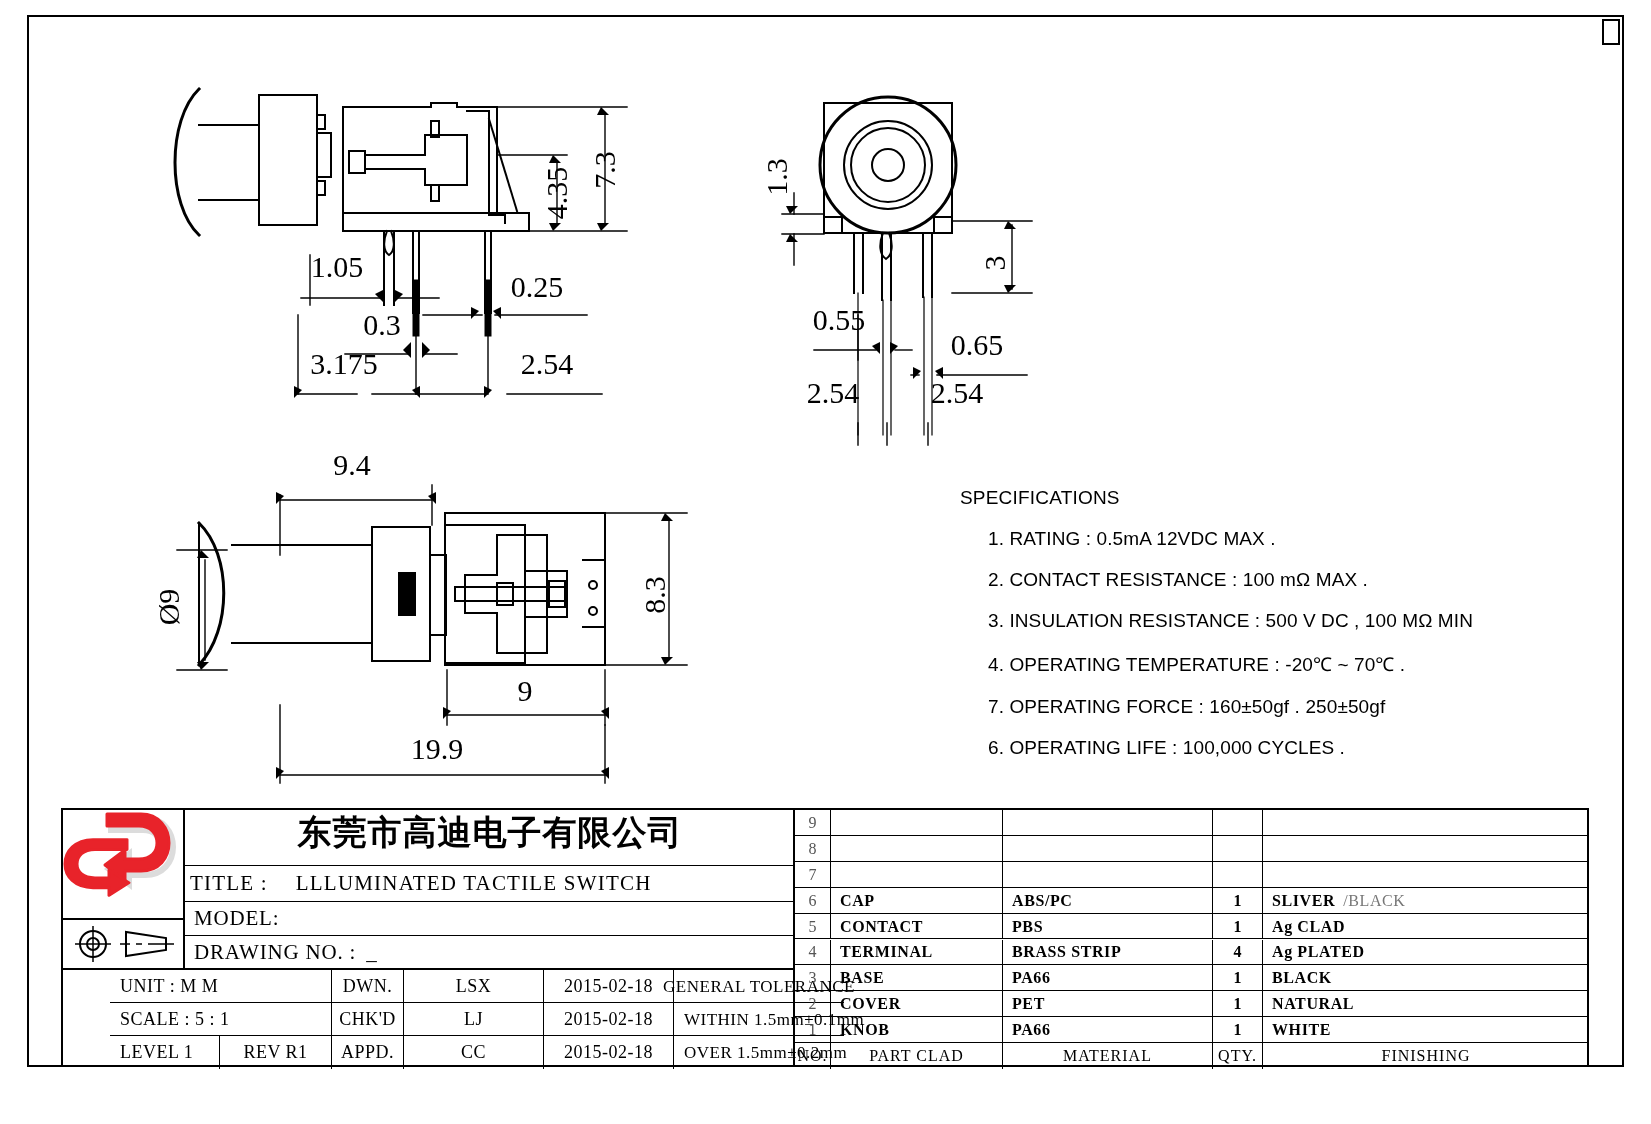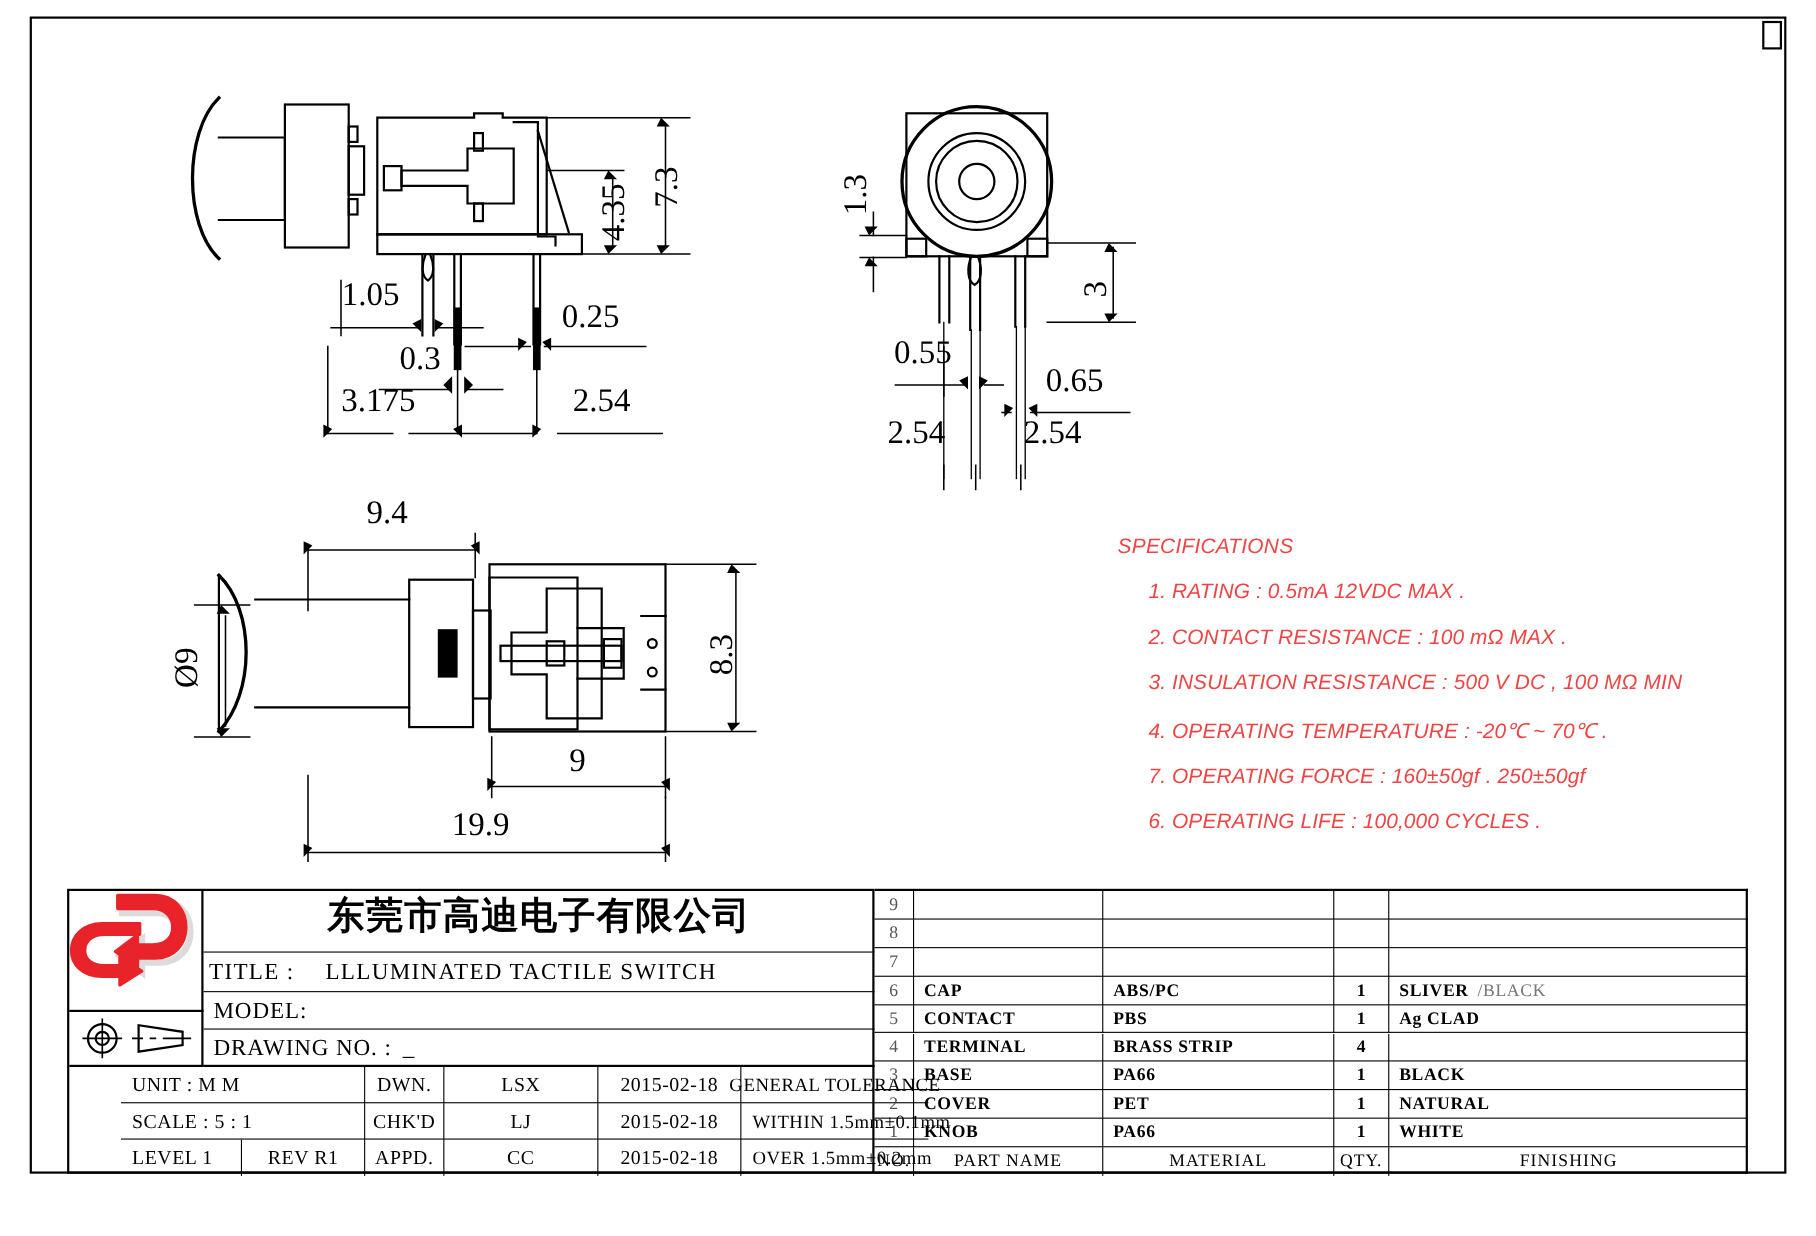--- a/index.html
+++ b/index.html
@@ -48,26 +48,25 @@
     position: absolute;
     left: 27px;
     top: 15px;
     width: 1597px;
     height: 800px;
   }
 
   
   .specs {
     position: absolute;
-    left: 1016px;
+    left: 960px;
     top: 487px;
     width: 520px;
     font-family: "Liberation Sans", sans-serif;
-    color: #ef4444;
-    font-style: italic;
+    color: #000000;
   }
   .specs-title {
     font-size: 19px;
     margin-bottom: 19px;
     letter-spacing: .2px;
   }
   .spec-line {
     font-size: 19px;
     margin-bottom: 19px;
     white-space: nowrap;
@@ -617,20 +616,21 @@
           <div class="bom-c mat">PBS</div>
           <div class="bom-c qty">1</div>
           <div class="bom-c fin">Ag CLAD</div>
         </div>
 
         <div class="bom-row" style="top:129.5px">
           <div class="bom-c no">4</div>
           <div class="bom-c name">TERMINAL</div>
           <div class="bom-c mat">BRASS STRIP</div>
           <div class="bom-c qty">4</div>
+          <div class="bom-c fin">Ag PLATED</div>
         </div>
 
         <div class="bom-row" style="top:155.4px">
           <div class="bom-c no">3</div>
           <div class="bom-c name">BASE</div>
           <div class="bom-c mat">PA66</div>
           <div class="bom-c qty">1</div>
           <div class="bom-c fin">BLACK</div>
         </div>
 
@@ -645,21 +645,21 @@
         <div class="bom-row" style="top:207.2px">
           <div class="bom-c no">1</div>
           <div class="bom-c name">KNOB</div>
           <div class="bom-c mat">PA66</div>
           <div class="bom-c qty">1</div>
           <div class="bom-c fin">WHITE</div>
         </div>
 
         <div class="bom-row header last" style="top:233.1px">
           <div class="bom-c no hdr">NO.</div>
-          <div class="bom-c name hdr">PART   NAME</div>
+          <div class="bom-c name hdr">PART   CLAD</div>
           <div class="bom-c mat hdr">MATERIAL</div>
           <div class="bom-c qty hdr">QTY.</div>
           <div class="bom-c fin hdr">FINISHING</div>
         </div>
       </div>
     </div>
   </div>
 </div>
 
 </body></html>

